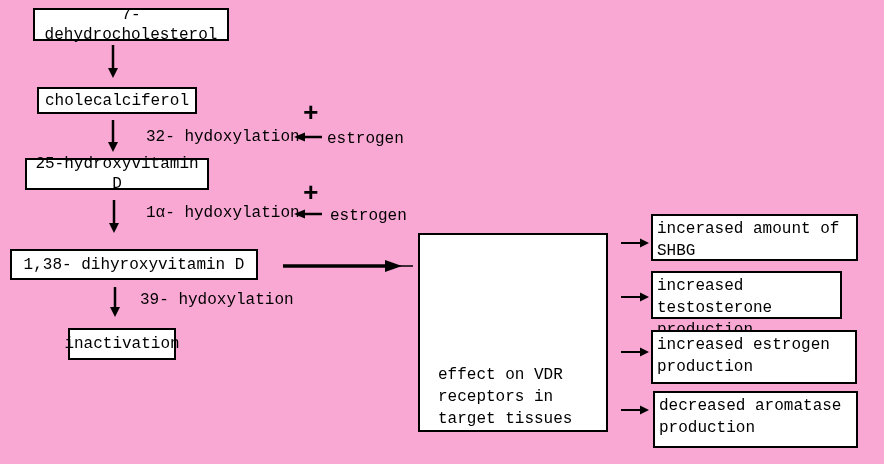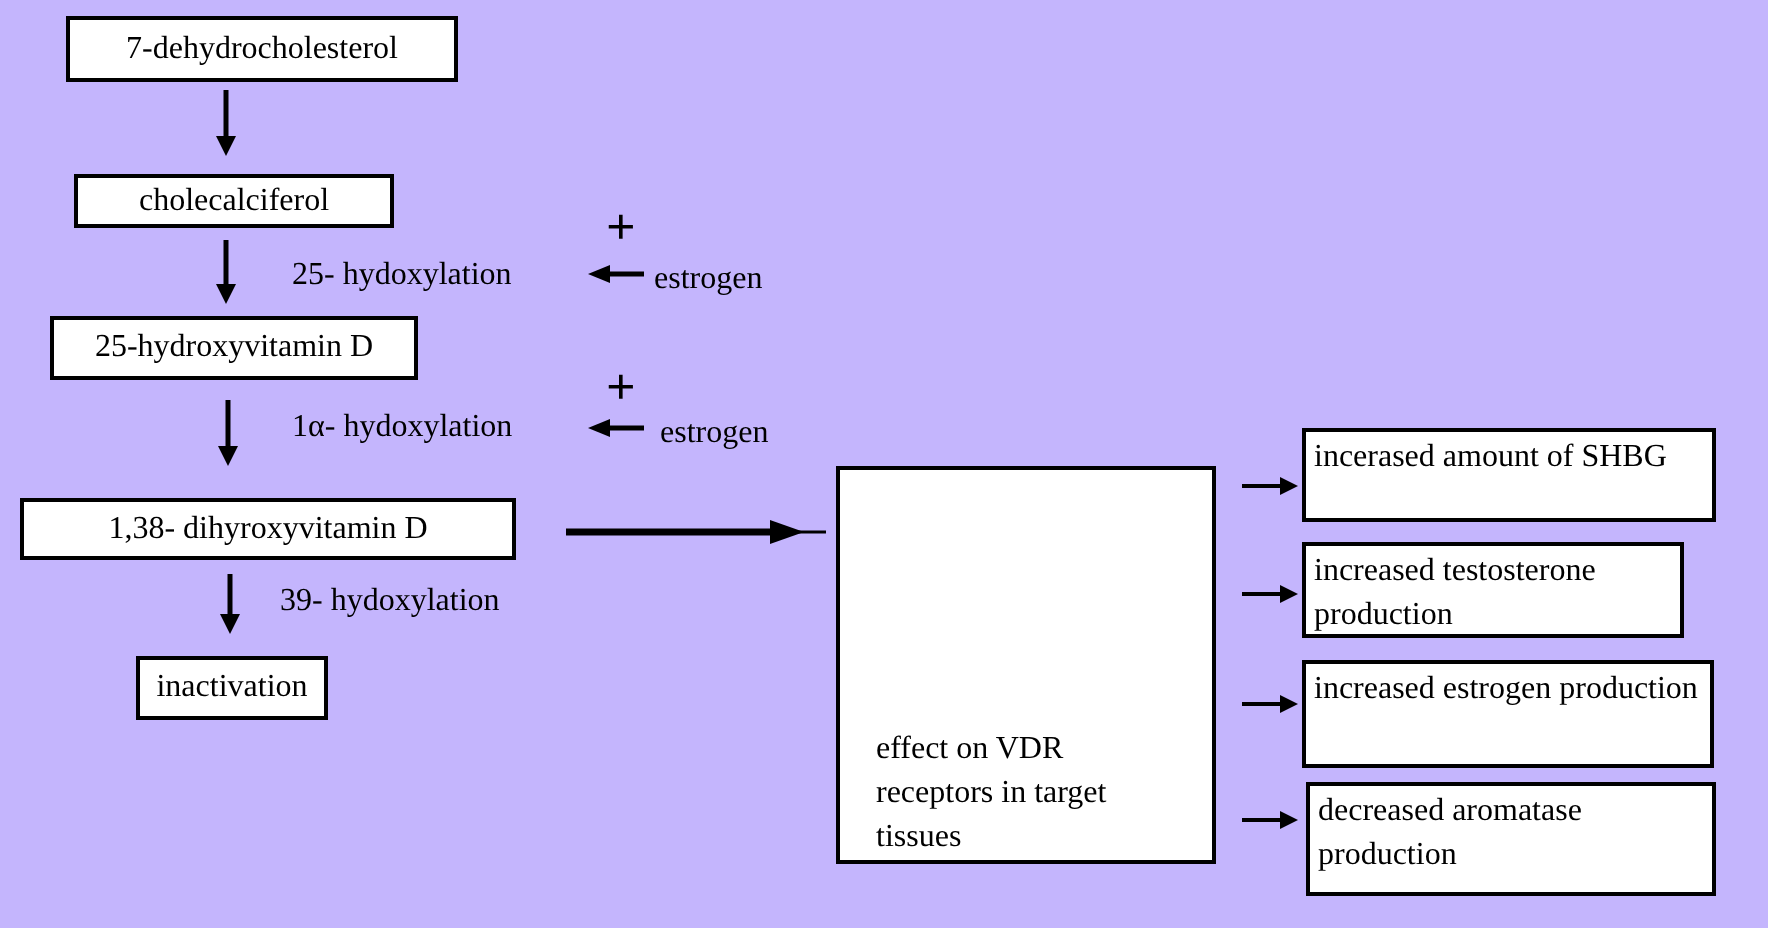--- a/index.html
+++ b/index.html
@@ -1,20 +1,20 @@
 <!DOCTYPE html>
 <html><head>
 <meta charset="utf-8">
 <style>
   html,body { margin:0; padding:0; background:#ffffff; }
   #canvas {
     position:relative;
     width:884px; height:464px;
-    background:#c4b5fd;
-    font-family:Liberation Serif, serif;
+    background:#f9a8d4;
+    font-family:Liberation Mono, monospace;
     color:#000000;
     overflow:hidden;
   }
   .box {
     position:absolute;
     border:2px solid #000000;
     background:#ffffff;
     box-sizing:border-box;
     display:flex;
     align-items:center;
@@ -47,21 +47,21 @@
     font-weight:bold;
     color:#000000;
   }
   #arrows { position:absolute; left:0; top:0; width:884px; height:464px; }
 
   
   #b-dhc           { left:33px;  top:8px;   width:196px; height:33px; }
   #b-cholecal      { left:37px;  top:87px;  width:160px; height:27px; }
   #b-25ohd         { left:25px;  top:158px; width:184px; height:32px; }
   #b-125ohd        { left:10px;  top:249px; width:248px; height:31px; }
-  #b-inactivation  { left:68px;  top:328px; width:96px; height:32px;align-items:center; }
+  #b-inactivation  { left:68px;  top:328px; width:108px; height:32px;align-items:center; }
 
   
   #b-vdr {
     left:418px; top:233px; width:190px; height:199px;
     padding:55px 14px 0 18px;
     line-height:22px;
     align-items:flex-end;
   }
 
   
@@ -147,21 +147,21 @@
   <div class="box" id="b-25ohd">
     <span>25-hydroxyvitamin D</span>
   </div>
   <div class="box" id="b-125ohd">
     <span>1,38- dihyroxyvitamin D</span>
   </div>
   <div class="box" id="b-inactivation">
     <span>inactivation</span>
   </div>
 
-  <div class="lbl" id="r-25hyd">25- hydoxylation</div>
+  <div class="lbl" id="r-25hyd">32- hydoxylation</div>
   <div class="lbl" id="r-1ahyd">1α- hydoxylation</div>
   <div class="lbl" id="r-24hyd">39- hydoxylation</div>
 
   <div class="plus" id="p-plus1">+</div>
   <div class="lbl" id="m-est1">estrogen</div>
   <div class="plus" id="p-plus2">+</div>
   <div class="lbl" id="m-est2">estrogen</div>
 
   <div class="box textleft" id="b-vdr">
     <span>effect on VDR receptors in target tissues</span>

